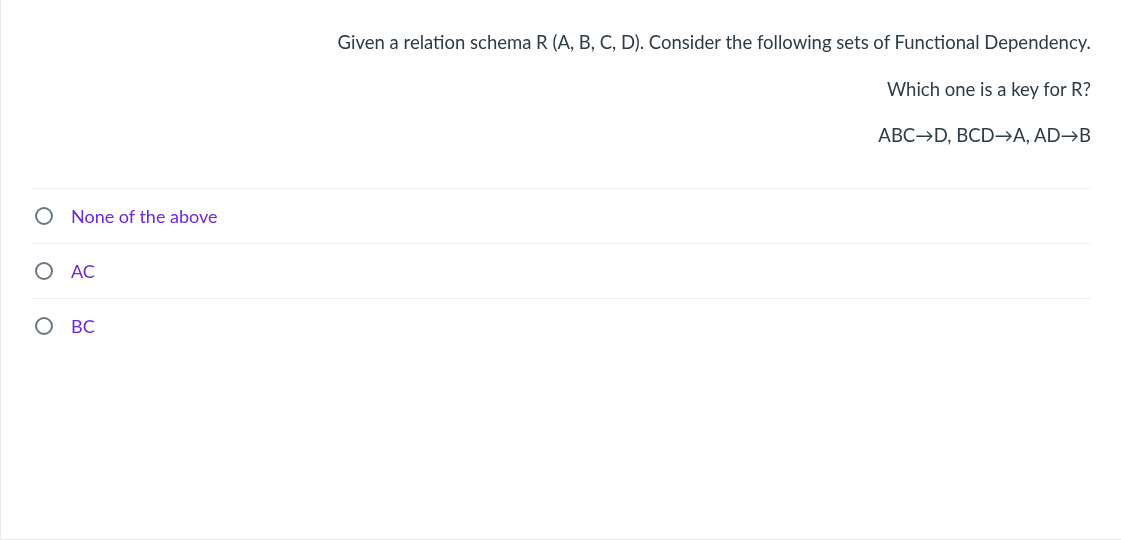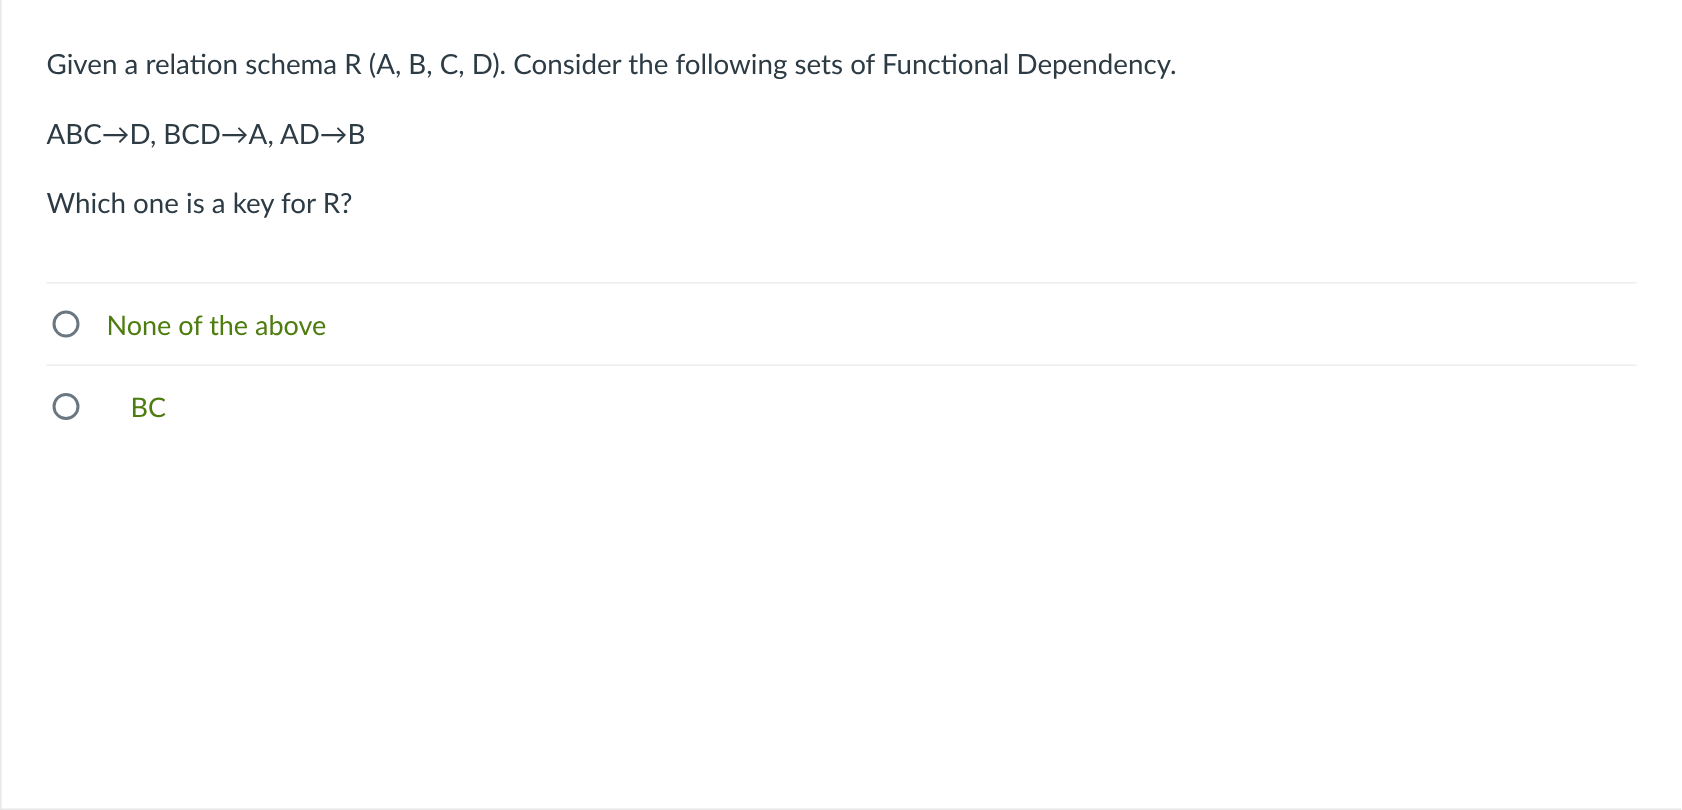--- a/index.html
+++ b/index.html
@@ -19,68 +19,72 @@
     width: 100%;
     height: 100%;
     position: relative;
   }
   .question-stem {
     padding: 28px 30px 12px 30px;
     font-size: 18.5px;
     line-height: 1.55;
   }
   .question-stem p {
-    margin: 0 0 18px 0;
+    margin: 0 0 18px 12px;
+    text-align: right;
   }
   .options {
     margin: 8px 30px 0 30px;
   }
   .option-row {
     border-top: 1px solid #eeeeee;
     padding: 16px 4px;
     display: flex;
     align-items: center;
     cursor: pointer;
   }
   .option-row:last-child {
     padding-bottom: 24px;
-    gap: 16px;
   }
   .radio {
     width: 18px;
     height: 18px;
     flex: 0 0 18px;
     border: 2px solid #6b7780;
     border-radius: 50%;
     margin-right: 18px;
     background: #fff;
   }
   .option-label {
     font-size: 18px;
-    color: #4d7c0f;
+    color: #6d28d9;
   }
 </style>
 </head>
 <body>
 
 <div class="question-container">
 
   <div class="question-stem">
     <p>Given a relation schema R (A, B, C, D). Consider the following sets of Functional Dependency.</p>
+    <p>Which one is a key for R?</p>
     <p>ABC→D, BCD→A, AD→B</p>
-    <p>Which one is a key for R?</p>
   </div>
 
   <div class="options">
 
     <label class="option-row">
       <span class="radio"></span>
       <span class="option-label">None of the above</span>
     </label>
 
+    <label class="option-row">
+      <span class="radio"></span>
+      <span class="option-label">AC</span>
+    </label>
 
 
 
     <label class="option-row">
       <span class="radio"></span>
       <span class="option-label">BC</span>
     </label>
 
   </div>
 

